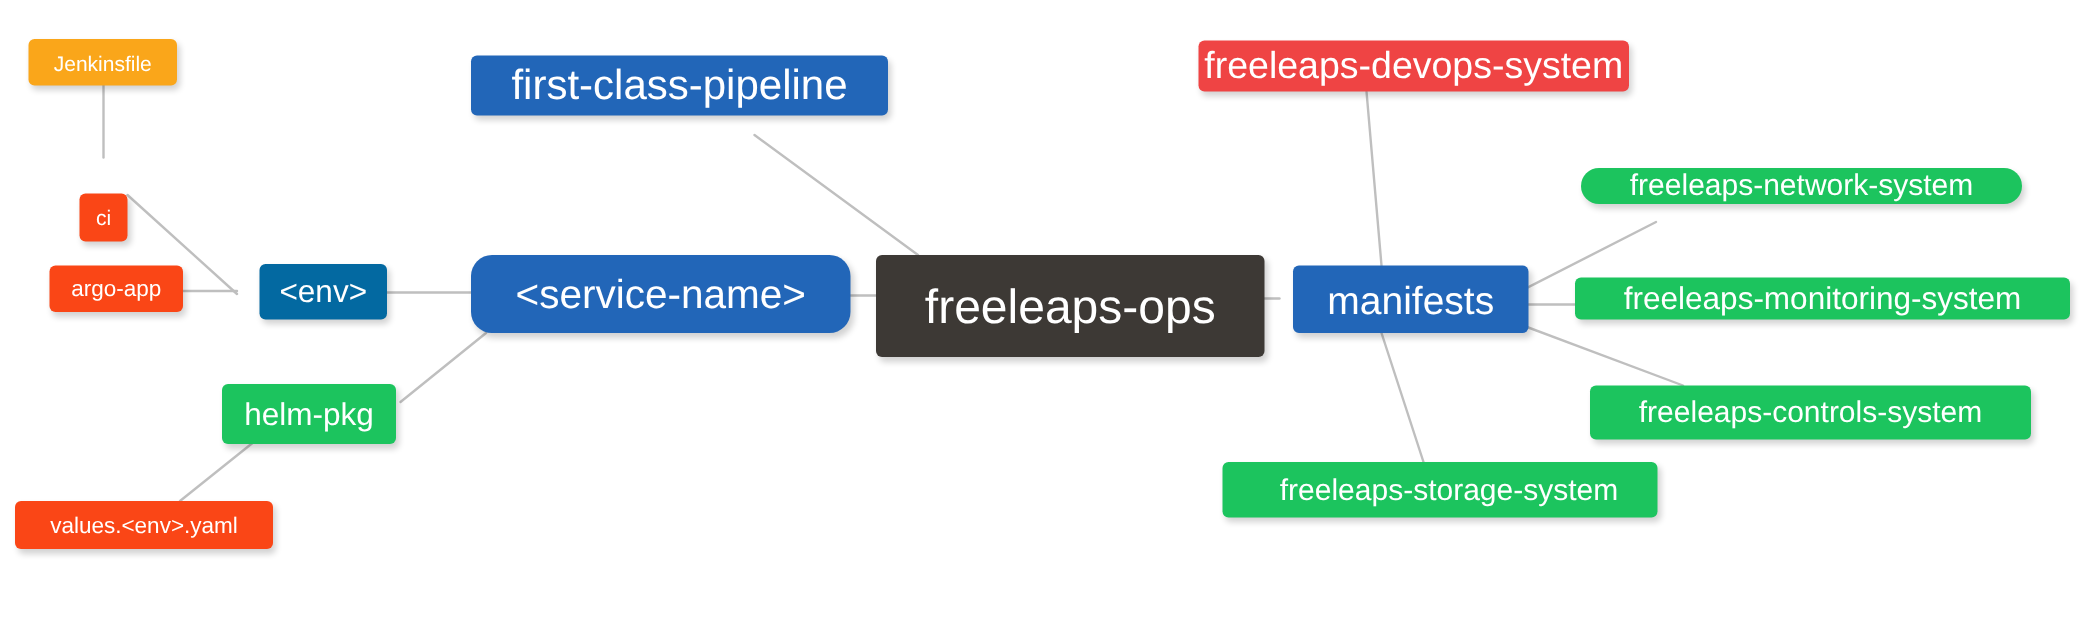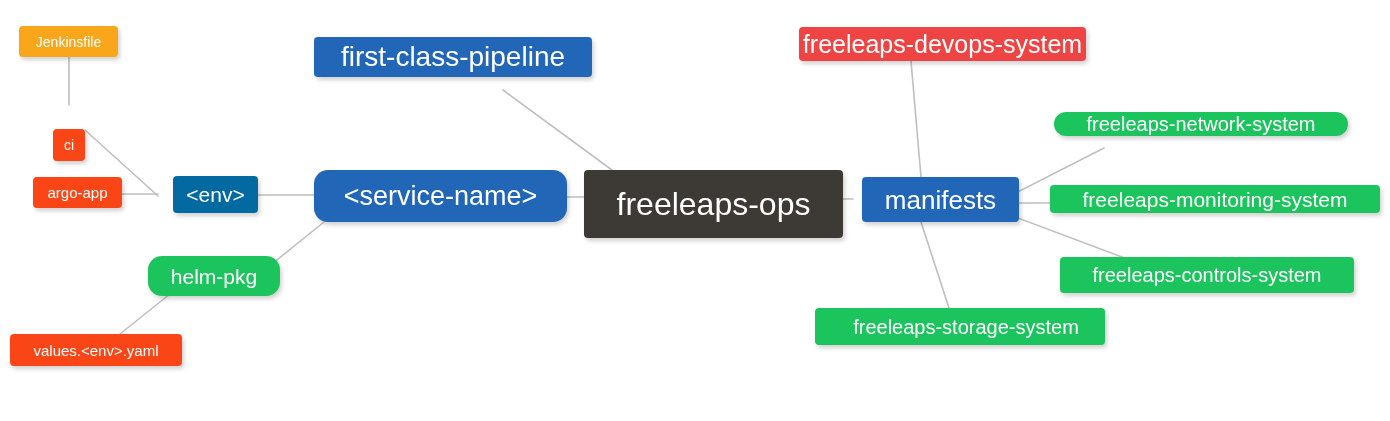--- a/index.html
+++ b/index.html
@@ -70,21 +70,21 @@
       </div>
       <div class="node" style="left: 53px; top: 105px; width: 32px; height: 32px; background: rgb(250, 70, 22); font-size: 14px; margin-top: 24px;">
         <span>ci</span>
       </div>
       <div class="node" style="left: 33px; top: 177px; width: 89px; height: 31px; background: rgb(250, 70, 22); font-size: 15px;">
         <span>argo-app</span>
       </div>
       <div class="node" style="left: 158px; top: 176px; width: 85px; height: 37px; background: #0369a1; font-size: 21px; margin-left: 15px;">
         <span>&lt;env&gt;</span>
       </div>
-      <div class="node" style="left: 148px; top: 256px; width: 132px; height: 40px; background: rgb(28, 196, 94); font-size: 21px; border-radius: 14px;">
+      <div class="node" style="left: 148px; top: 256px; width: 116px; height: 40px; background: rgb(28, 196, 94); font-size: 21px;">
         <span>helm-pkg</span>
       </div>
       <div class="node" style="left: 10px; top: 334px; width: 172px; height: 32px; background: rgb(250, 70, 22); font-size: 15px;">
         <span>values.&lt;env&gt;.yaml</span>
       </div>
       <div class="node" style="left: 314px; top: 37px; width: 278px; height: 40px; background: rgb(34, 102, 184); font-size: 28px;">
         <span>first-class-pipeline</span>
       </div>
       <div class="node" style="left: 314px; top: 170px; width: 253px; height: 52px; background: rgb(34, 102, 184); font-size: 27px; border-radius: 14px;">
         <span>&lt;service-name&gt;</span>

